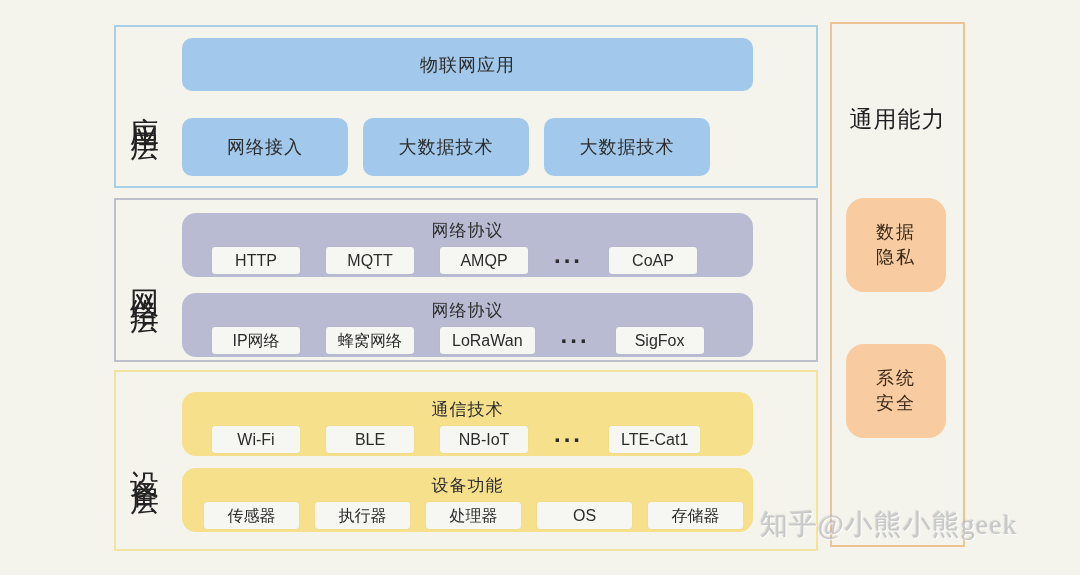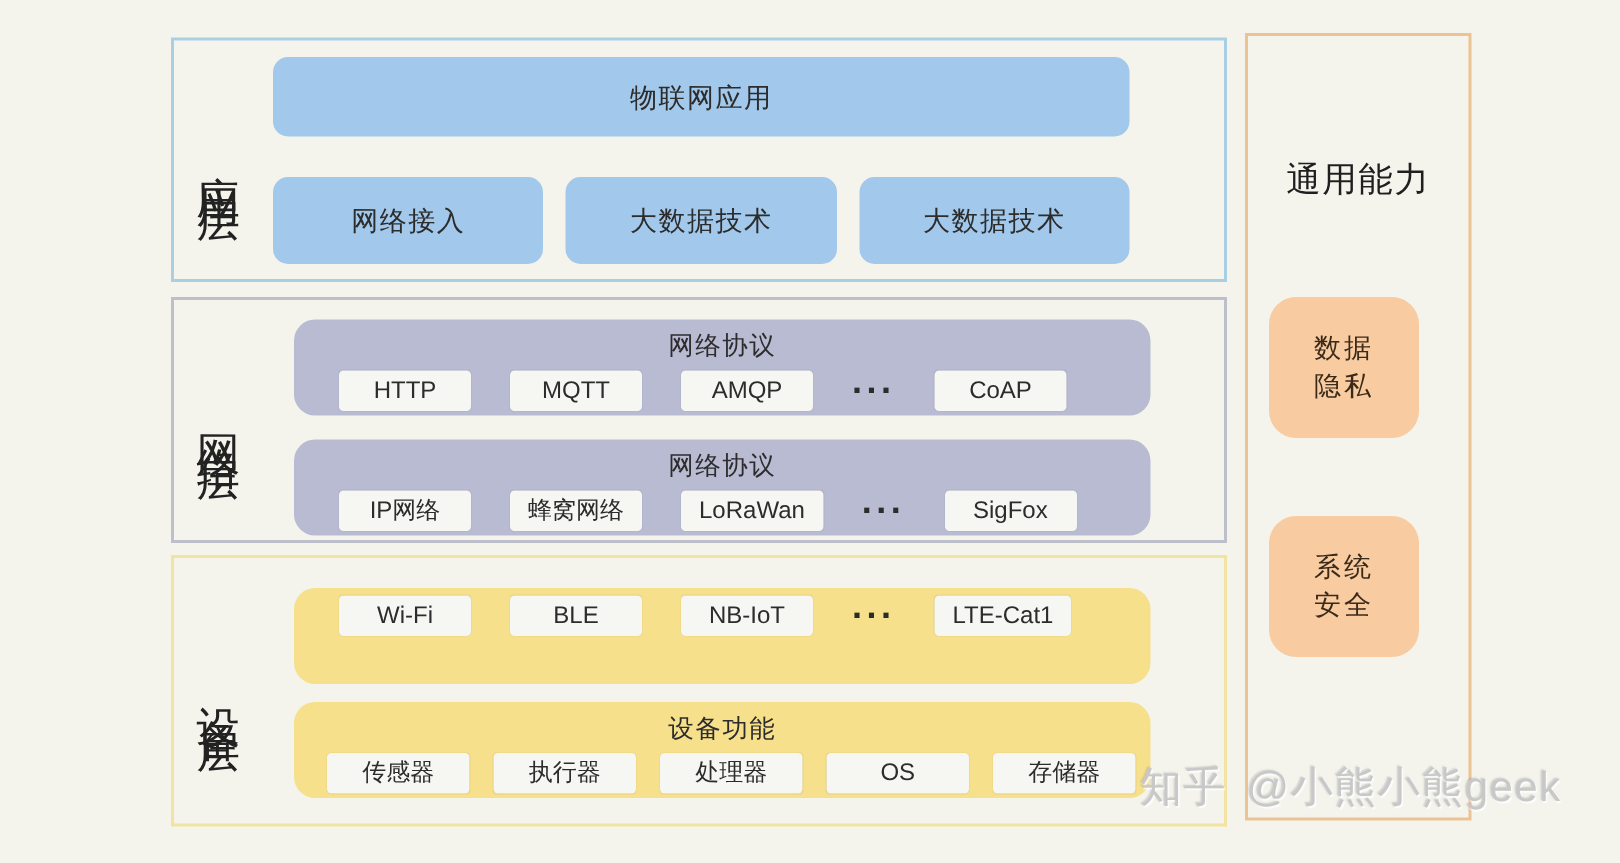--- a/index.html
+++ b/index.html
@@ -33,26 +33,26 @@
     white-space:nowrap;
   }
 
   
   .box{
     background:var(--app-box);border-radius:10px;
     display:flex;align-items:center;justify-content:center;
     font-size:18px;letter-spacing:1px;
   }
   .app-top{position:absolute;left:66px;top:11px;width:571px;height:53px;}
-  .app-row{position:absolute;left:66px;top:91px;width:571px;height:58px;display:flex;gap:15px;}
+  .app-row{position:absolute;left:66px;top:91px;width:528px;height:58px;display:flex;gap:15px;}
   .app-row .box{flex:1;height:58px;}
 
   
   .group{
-    position:absolute;left:80px;width:571px;height:64px;border-radius:14px;
+    position:absolute;left:66px;width:571px;height:64px;border-radius:14px;
   }
   .group.purple{background:var(--net-box);}
   .group.yellow{background:var(--dev-box);}
   .g1{top:13px;} .g2{top:93px;}
   .dev .g1{top:20px;} .dev .g2{top:96px;}
   .group-title{
     text-align:center;font-size:17px;letter-spacing:1px;padding-top:6px;
   }
   .chip-row{
     display:flex;align-items:center;gap:26px;
@@ -65,21 +65,21 @@
     box-shadow:0 0 1px rgba(0,0,0,0.12);
   }
   .chip-row.spread .chip{min-width:95px;}
   .dots{
     font-weight:900;font-size:24px;letter-spacing:3px;
     position:relative;top:-6px;line-height:10px;
   }
 
   
   .panel{
-    position:absolute;left:830px;top:22px;width:151px;height:525px;
+    position:absolute;left:830px;top:22px;width:135px;height:525px;
     border:2px solid var(--cap-border);
   }
   .panel-title{
     position:absolute;top:80px;left:0;width:100%;text-align:center;
     font-size:23px;letter-spacing:1px;color:#1f1f1f;
   }
   .cap-box{
     position:absolute;left:14px;width:100px;height:94px;border-radius:18px;
     background:var(--cap-box);
     display:flex;flex-direction:column;align-items:center;justify-content:center;
@@ -87,21 +87,21 @@
   }
   .cap1{top:174px;} .cap2{top:320px;}
 
   
   .watermark{
     position:absolute;left:760px;top:506px;
     font-size:28px;letter-spacing:1px;color:var(--watermark);
     text-shadow:1px 1px 1px rgba(255,255,255,0.85), -1px -1px 1px rgba(150,150,150,0.35);
     white-space:nowrap;
   }
-  .watermark span{margin-right:13px;}
+  .watermark span{margin-right:0;font-family:Liberation Serif, serif;}
 </style>
 </head>
 <body>
 
 <div class="canvas">
 
   <section class="layer app">
     <div class="vlabel">应用层</div>
     <div class="box app-top">物联网应用</div>
     <div class="app-row">
@@ -134,20 +134,21 @@
         <span class="dots">...</span>
         <span class="chip">SigFox</span>
       </div>
     </div>
   </section>
 
   <section class="layer dev">
     <div class="vlabel">设备层</div>
 
     <div class="group yellow g1">
+      <div class="group-title">通信技术</div>
       <div class="chip-row">
         <span class="chip">Wi-Fi</span>
         <span class="chip">BLE</span>
         <span class="chip">NB-IoT</span>
         <span class="dots">...</span>
         <span class="chip">LTE-Cat1</span>
       </div>
     </div>
 
     <div class="group yellow g2">

